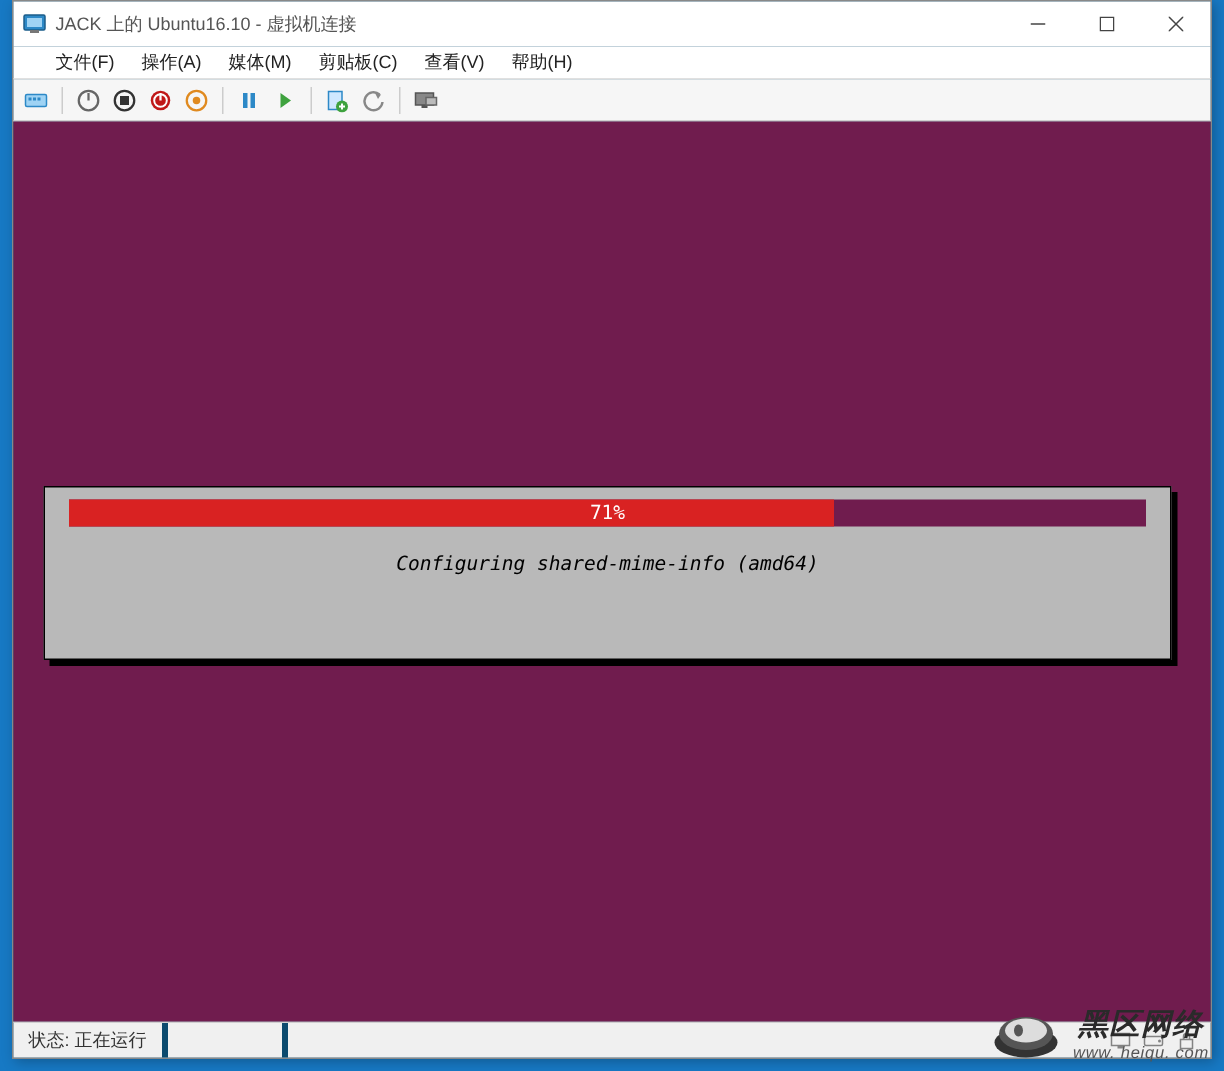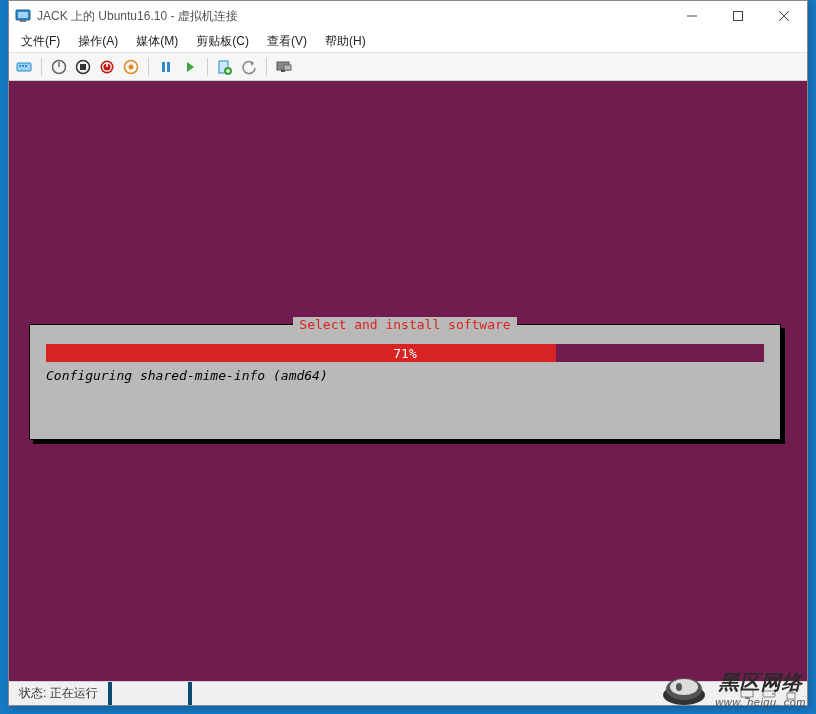--- a/index.html
+++ b/index.html
@@ -17,20 +17,21 @@
     position: absolute;
     left: 8px;
     top: 0;
     width: 800px;
     height: 706px;
     background: #0c4a6e;
     border: 1px solid #888;
     box-shadow: 2px 2px 8px rgba(0,0,0,0.25);
     display: flex;
     flex-direction: column;
+    text-align: center;
   }
 
   
   .titlebar {
     height: 30px;
     background: #fff;
     display: flex;
     align-items: center;
     justify-content: space-between;
     padding-left: 6px;
@@ -48,21 +49,21 @@
     color: #444;
     cursor: pointer;
   }
   .win-btn svg { width: 10px; height: 10px; }
 
   
   .menubar {
     height: 22px;
     display: flex;
     align-items: center;
-    padding: 0 4px;
+    padding: 0 20px;
     gap: 2px;
     background: #fff;
     border-bottom: 1px solid #e0e0e0;
   }
   .menu-item {
     padding: 2px 8px;
     font-size: 12px;
     color: #222;
     cursor: pointer;
   }
@@ -129,21 +130,21 @@
   .installer-title {
     padding: 0 6px;
     color: #d92222;
     background: #b9b9b9;
     white-space: pre;
   }
   .progress-row {
     position: relative;
     height: 18px;
     background: #701c4e;
-    margin-bottom: 6px;
+    margin-bottom: 18px;
   }
   .progress-fill {
     position: absolute;
     left: 0; top: 0; bottom: 0;
     background: #d92222;
   }
   .progress-label {
     position: absolute;
     left: 0; right: 0; top: 0; bottom: 0;
     display: flex; align-items: center; justify-content: center;
@@ -309,25 +310,20 @@
           <rect x="1" y="3" width="12" height="8" fill="#888" stroke="#555"></rect>
           <rect x="5" y="11" width="4" height="2" fill="#555"></rect>
           <rect x="8" y="6" width="7" height="5" fill="#bbb" stroke="#666"></rect>
         </svg>
     </div>
   </div>
 
   <div class="vm-viewport">
     <div class="installer-panel-shadow"></div>
     <div class="installer-panel">
-      <div class="installer-title-line">
-        <div class="rule"></div>
-        <div class="installer-title">Select and install software</div>
-        <div class="rule"></div>
-      </div>
       <div class="progress-row">
         <div class="progress-fill" style="width:71%"></div>
         <div class="progress-label">71%</div>
       </div>
       <div class="installer-status">Configuring shared-mime-info (amd64)</div>
     </div>
   </div>
 
   <div class="statusbar">
     <div class="status-cell">状态: 正在运行</div>

